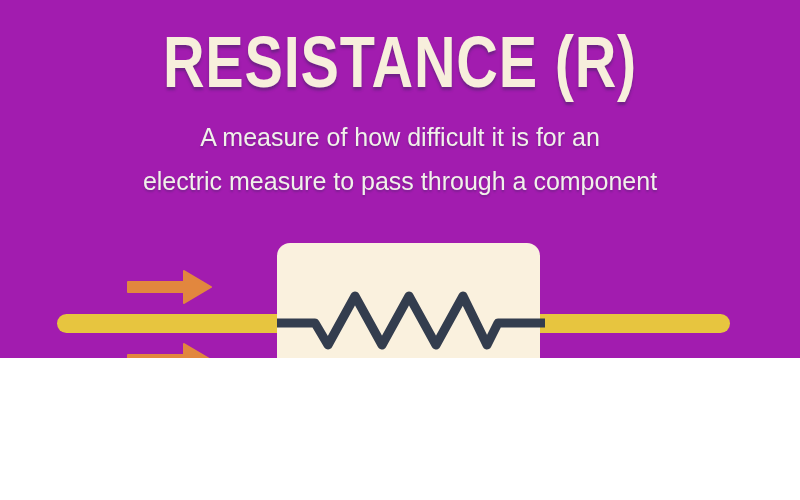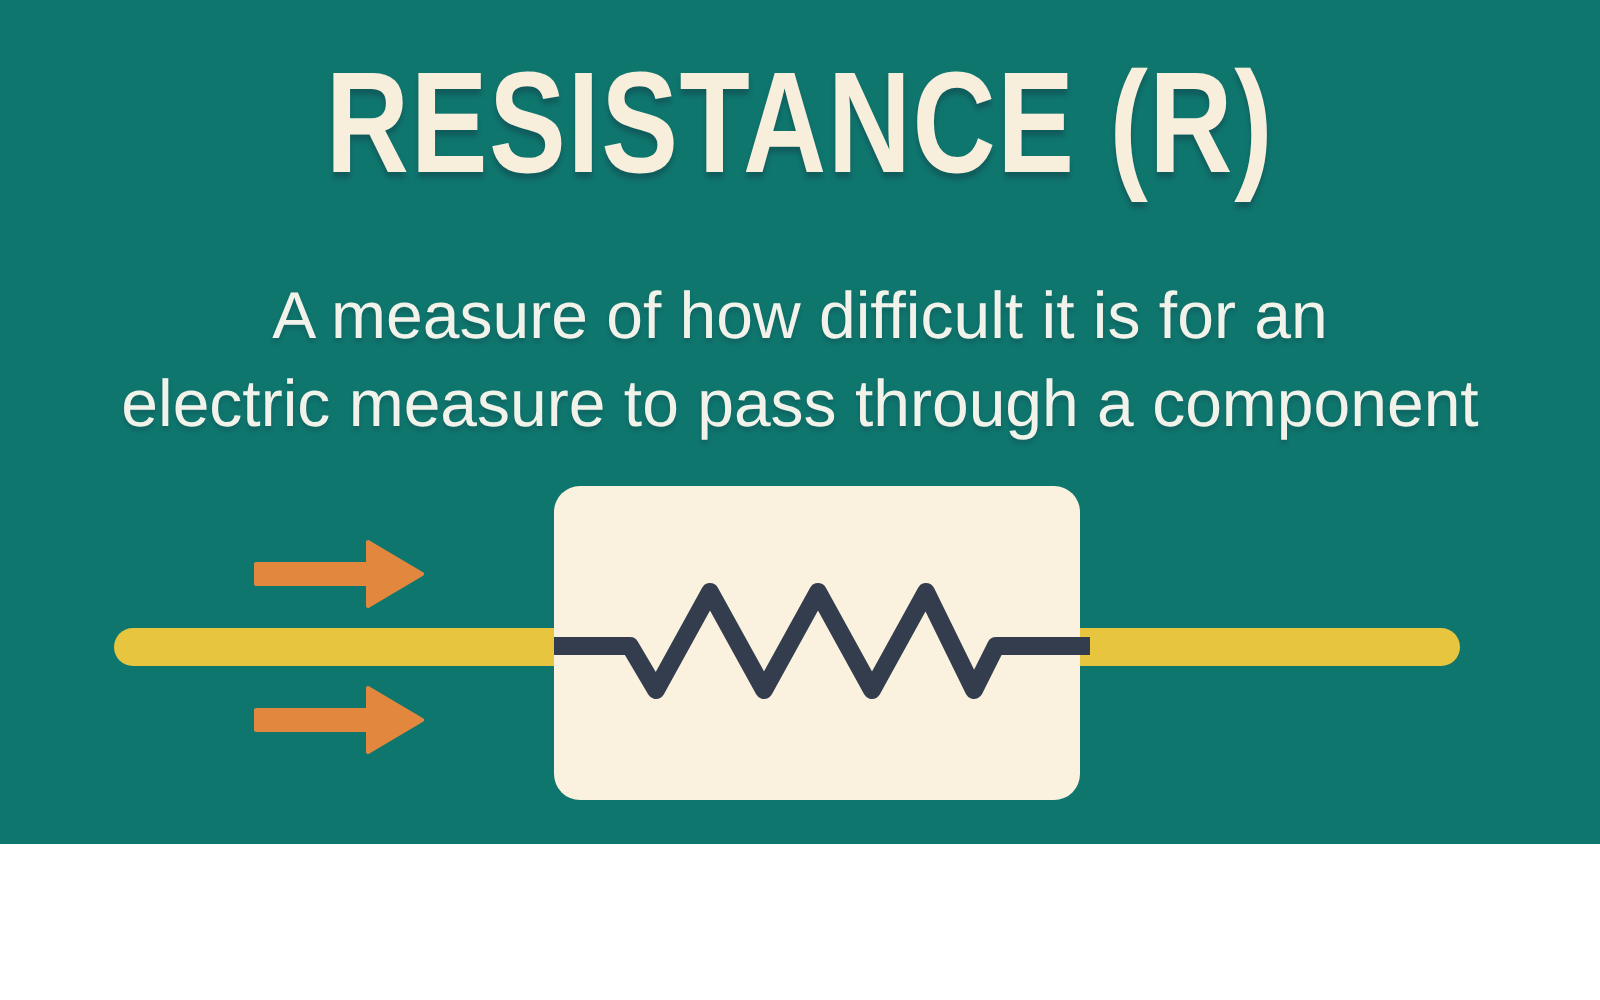--- a/index.html
+++ b/index.html
@@ -1,19 +1,19 @@
 <!DOCTYPE html>
 <html><head>
 <meta charset="utf-8">
 <style>
   html,body{margin:0;padding:0;}
   .canvas{
     position:relative;
-    width:800px;height:422px;
-    background:#0f766e;
+    width:800px;height:358px;
+    background:#a21caf;
     overflow:hidden;
     font-family:"Liberation Sans", sans-serif;
   }
   .title{
     position:absolute;
     top:26px;left:0;width:800px;
     text-align:center;
     font-size:72px;
     font-weight:700;
     letter-spacing:1px;
@@ -21,26 +21,25 @@
     transform:scaleX(0.8);
     transform-origin:50% 50%;
     line-height:72px;
     text-shadow:0 3px 3px rgba(21,42,61,0.35);
     white-space:nowrap;
   }
   .subtitle{
     position:absolute;
     top:115px;left:0;width:800px;
     text-align:center;
-    font-size:33px;
+    font-size:25px;
     font-weight:400;
     color:#F1F2EA;
     line-height:44px;
     text-shadow:0 2px 2px rgba(21,42,61,0.25);
-    margin-top:21px;
   }
   .wire{
     position:absolute;
     left:57px;top:314px;
     width:673px;height:19px;
     background:#E7C53F;
     border-radius:10px;
   }
   .component-box{
     position:absolute;

